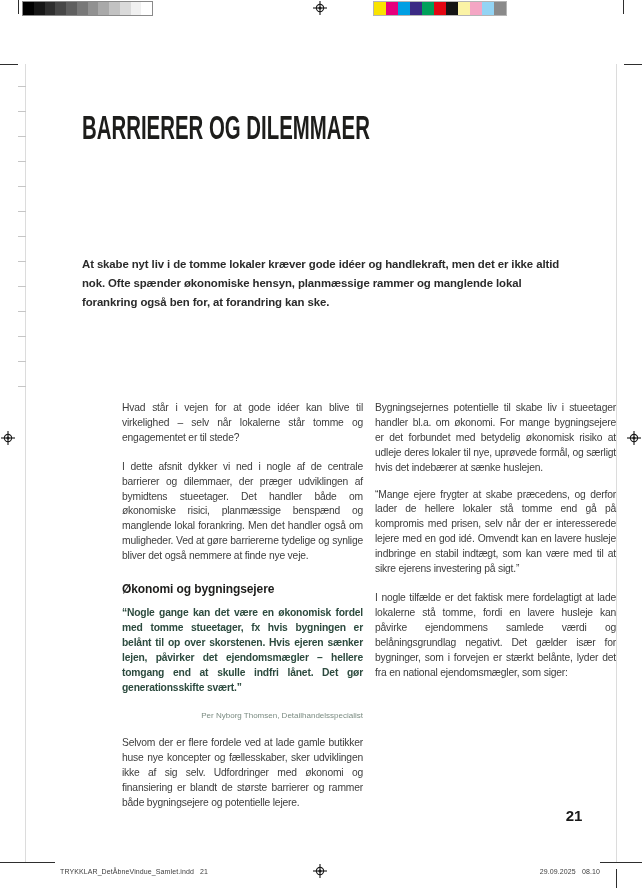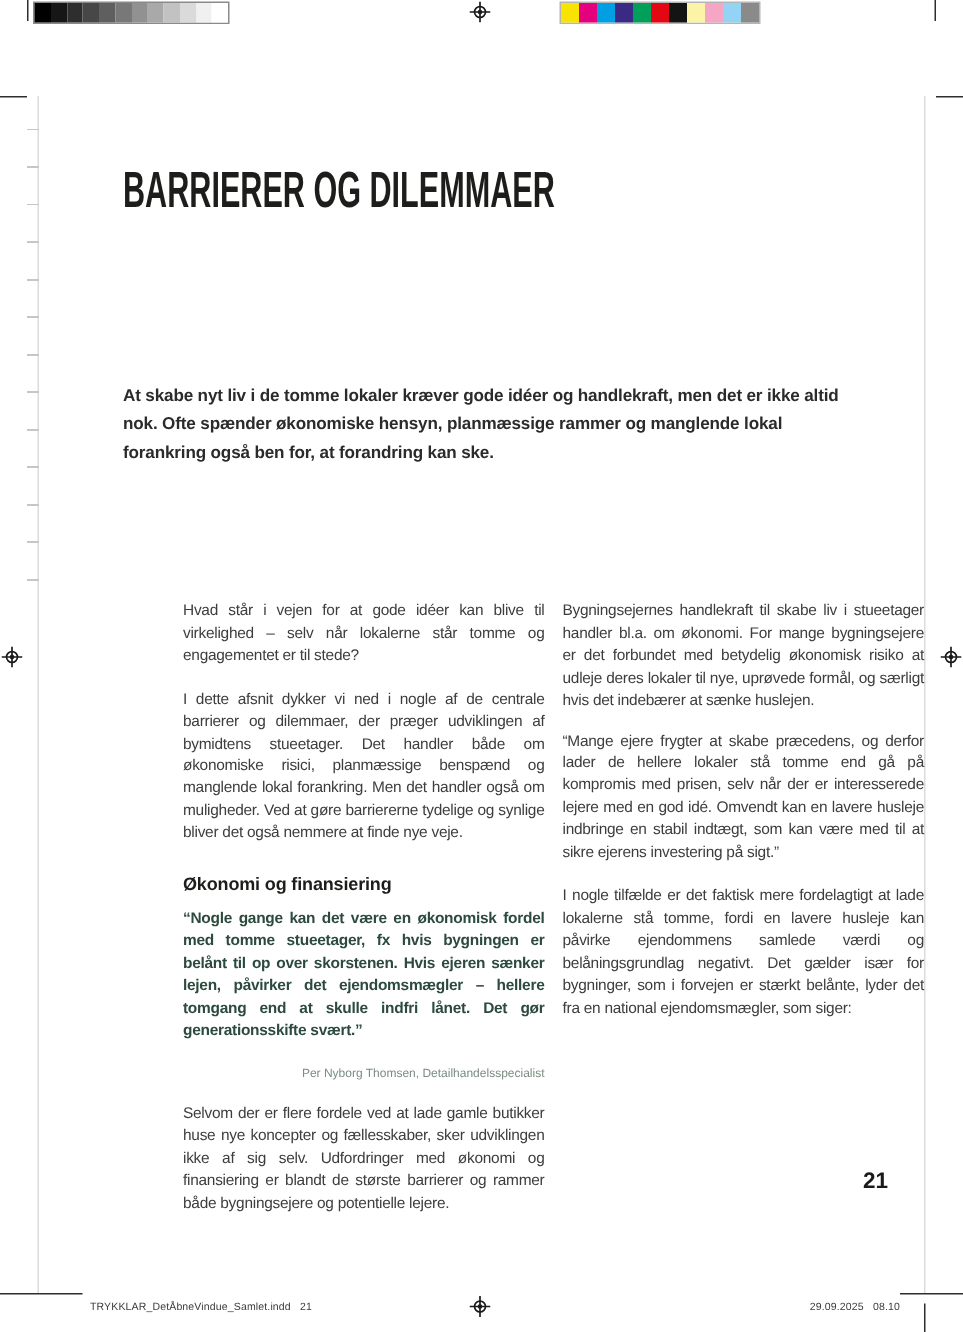--- a/index.html
+++ b/index.html
@@ -27,21 +27,21 @@
        letter-spacing:-0.18px;color:#3d3d3d;margin-left:40px;}
   .col-left{left:82px;}
   .col-right{left:335px;}
   .col p{margin:0 0 14px 0;}
   .col p.tight{margin-bottom:12px;}
   .subhead{font-size:12px;font-weight:bold;color:#1d1d1b;margin:18px 0 9px 0;text-align:left;
            letter-spacing:-0.1px;}
   .quote{font-weight:bold;color:#2c4a3e;margin:0;}
   .attribution{font-size:8px;color:#7b8c82;text-align:right;margin:2px 0 12px 0;
                letter-spacing:0px;}
-  .pagenum{left:556px;top:779px;width:36px;text-align:right;font-size:15px;font-weight:bold;
+  .pagenum{left:556px;top:807px;width:36px;text-align:center;font-size:15px;font-weight:bold;
            color:#1a1a1a;}
   .slug{font-size:7px;color:#3c3c3c;letter-spacing:0.1px;white-space:pre;}
   .slug-left{left:60px;top:868px;}
   .slug-right{right:42px;top:868px;}
 </style>
 </head>
 <body>
 
 <div class="page">
 
@@ -109,28 +109,28 @@
   <div class="edge" style="left:616px;top:64px;width:1px;height:798px;"></div>
   <div class="ruler-ticks"></div>
 
   <div class="abs title">BARRIERER OG DILEMMAER</div>
 
   <div class="abs standfirst">At skabe nyt liv i de tomme lokaler kræver gode idéer og handlekraft, men det er ikke altid nok. Ofte spænder økonomiske hensyn, planmæssige rammer og manglende lokal forankring også ben for, at forandring kan ske.</div>
 
   <div class="abs col col-left">
     <p>Hvad står i vejen for at gode idéer kan blive til virkelighed – selv når lokalerne står tomme og engagementet er til stede?</p>
     <p>I dette afsnit dykker vi ned i nogle af de centrale barrierer og dilemmaer, der præger udviklingen af bymidtens stueetager. Det handler både om økonomiske risici, planmæssige benspænd og manglende lokal forankring. Men det handler også om muligheder. Ved at gøre barriererne tydelige og synlige bliver det også nemmere at finde nye veje.</p>
-    <div class="subhead">Økonomi og finansiering</div>
+    <div class="subhead">Økonomi og bygningsejere</div>
     <p class="quote">“Nogle gange kan det være en økonomisk fordel med tomme stueetager, fx hvis bygningen er belånt til op over skorstenen. Hvis ejeren sænker lejen, påvirker det ejendomsmægler – hellere tomgang end at skulle indfri lånet. Det gør generationsskifte svært.”</p>
     <div class="attribution">Per Nyborg Thomsen, Detailhandelsspecialist</div>
     <p>Selvom der er flere fordele ved at lade gamle butikker huse nye koncepter og fællesskaber, sker udviklingen ikke af sig selv. Udfordringer med økonomi og finansiering er blandt de største barrierer og rammer både bygningsejere og potentielle lejere.</p>
   </div>
 
   <div class="abs col col-right">
-    <p class="tight">Bygningsejernes handlekraft til skabe liv i stueetager handler bl.a. om økonomi. For mange bygningsejere er det forbundet med betydelig økonomisk risiko at udleje deres lokaler til nye, uprøvede formål, og særligt hvis det indebærer at sænke huslejen.</p>
+    <p class="tight">Bygningsejernes potentielle til skabe liv i stueetager handler bl.a. om økonomi. For mange bygningsejere er det forbundet med betydelig økonomisk risiko at udleje deres lokaler til nye, uprøvede formål, og særligt hvis det indebærer at sænke huslejen.</p>
     <p>“Mange ejere frygter at skabe præcedens, og derfor lader de hellere lokaler stå tomme end gå på kompromis med prisen, selv når der er interesserede lejere med en god idé. Omvendt kan en lavere husleje indbringe en stabil indtægt, som kan være med til at sikre ejerens investering på sigt.”</p>
     <p>I nogle tilfælde er det faktisk mere fordelagtigt at lade lokalerne stå tomme, fordi en lavere husleje kan påvirke ejendommens samlede værdi og belåningsgrundlag negativt. Det gælder især for bygninger, som i forvejen er stærkt belånte, lyder det fra en national ejendomsmægler, som siger:</p>
   </div>
 
   <div class="abs pagenum">21</div>
 
   <div class="abs slug slug-left">TRYKKLAR_DetÅbneVindue_Samlet.indd   21</div>
   <div class="abs slug slug-right">29.09.2025   08.10</div>
 
 </div>

